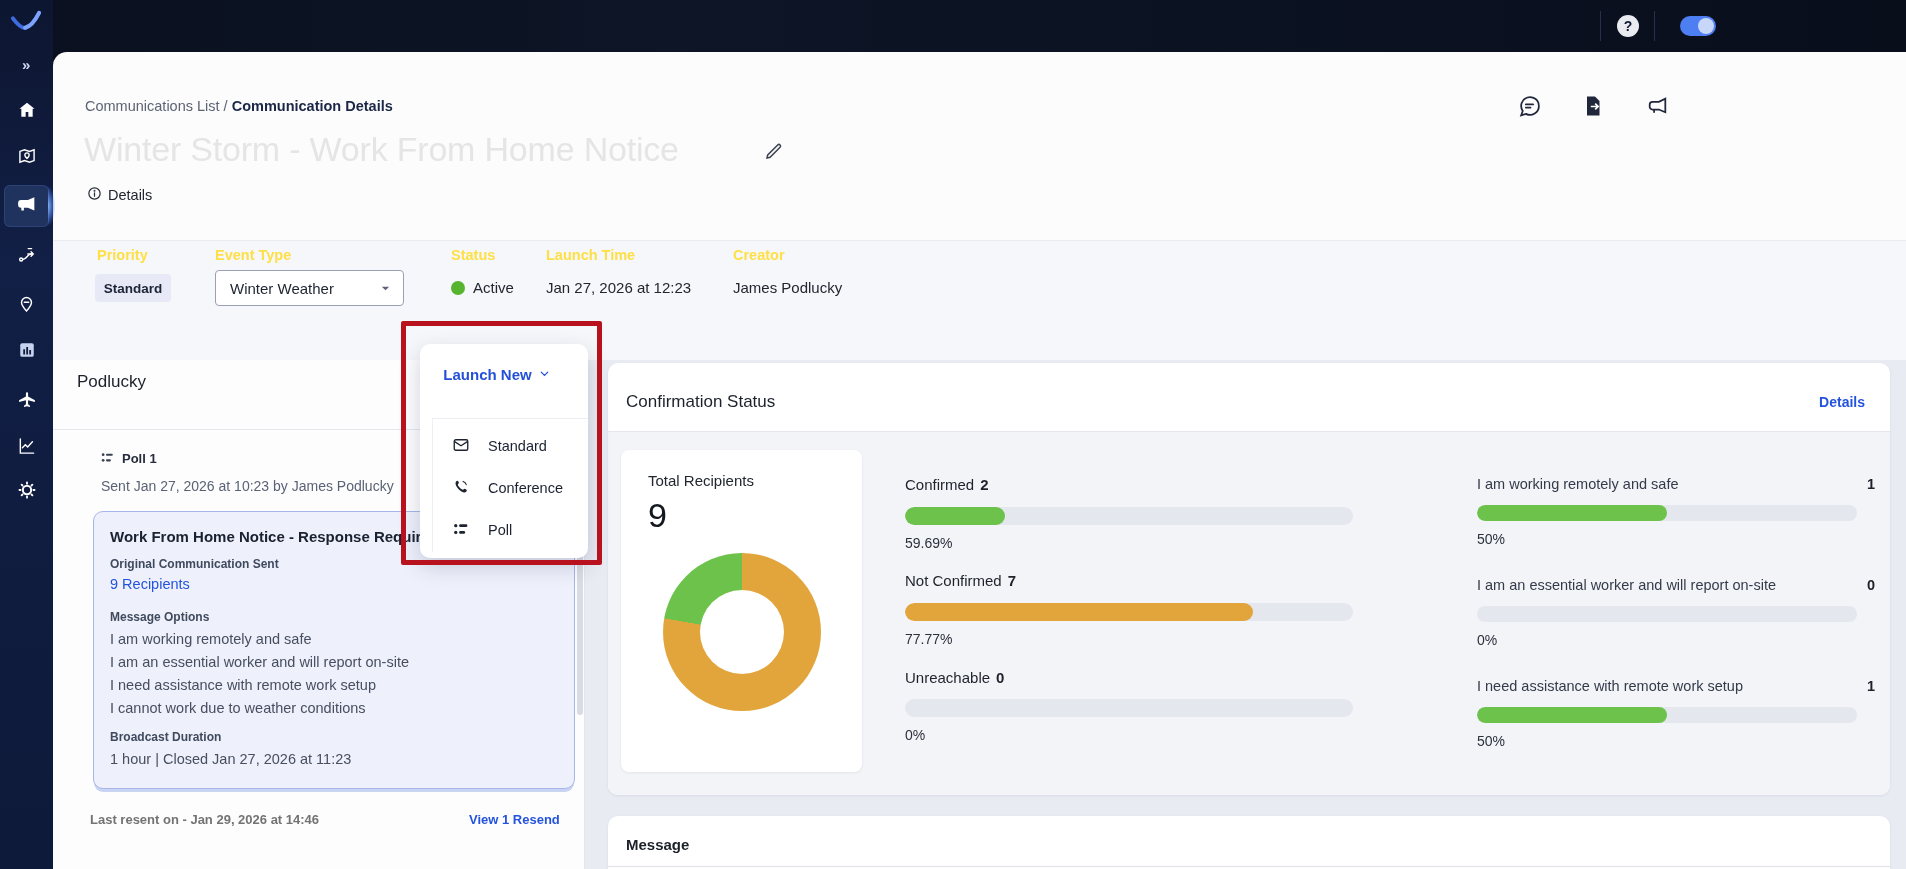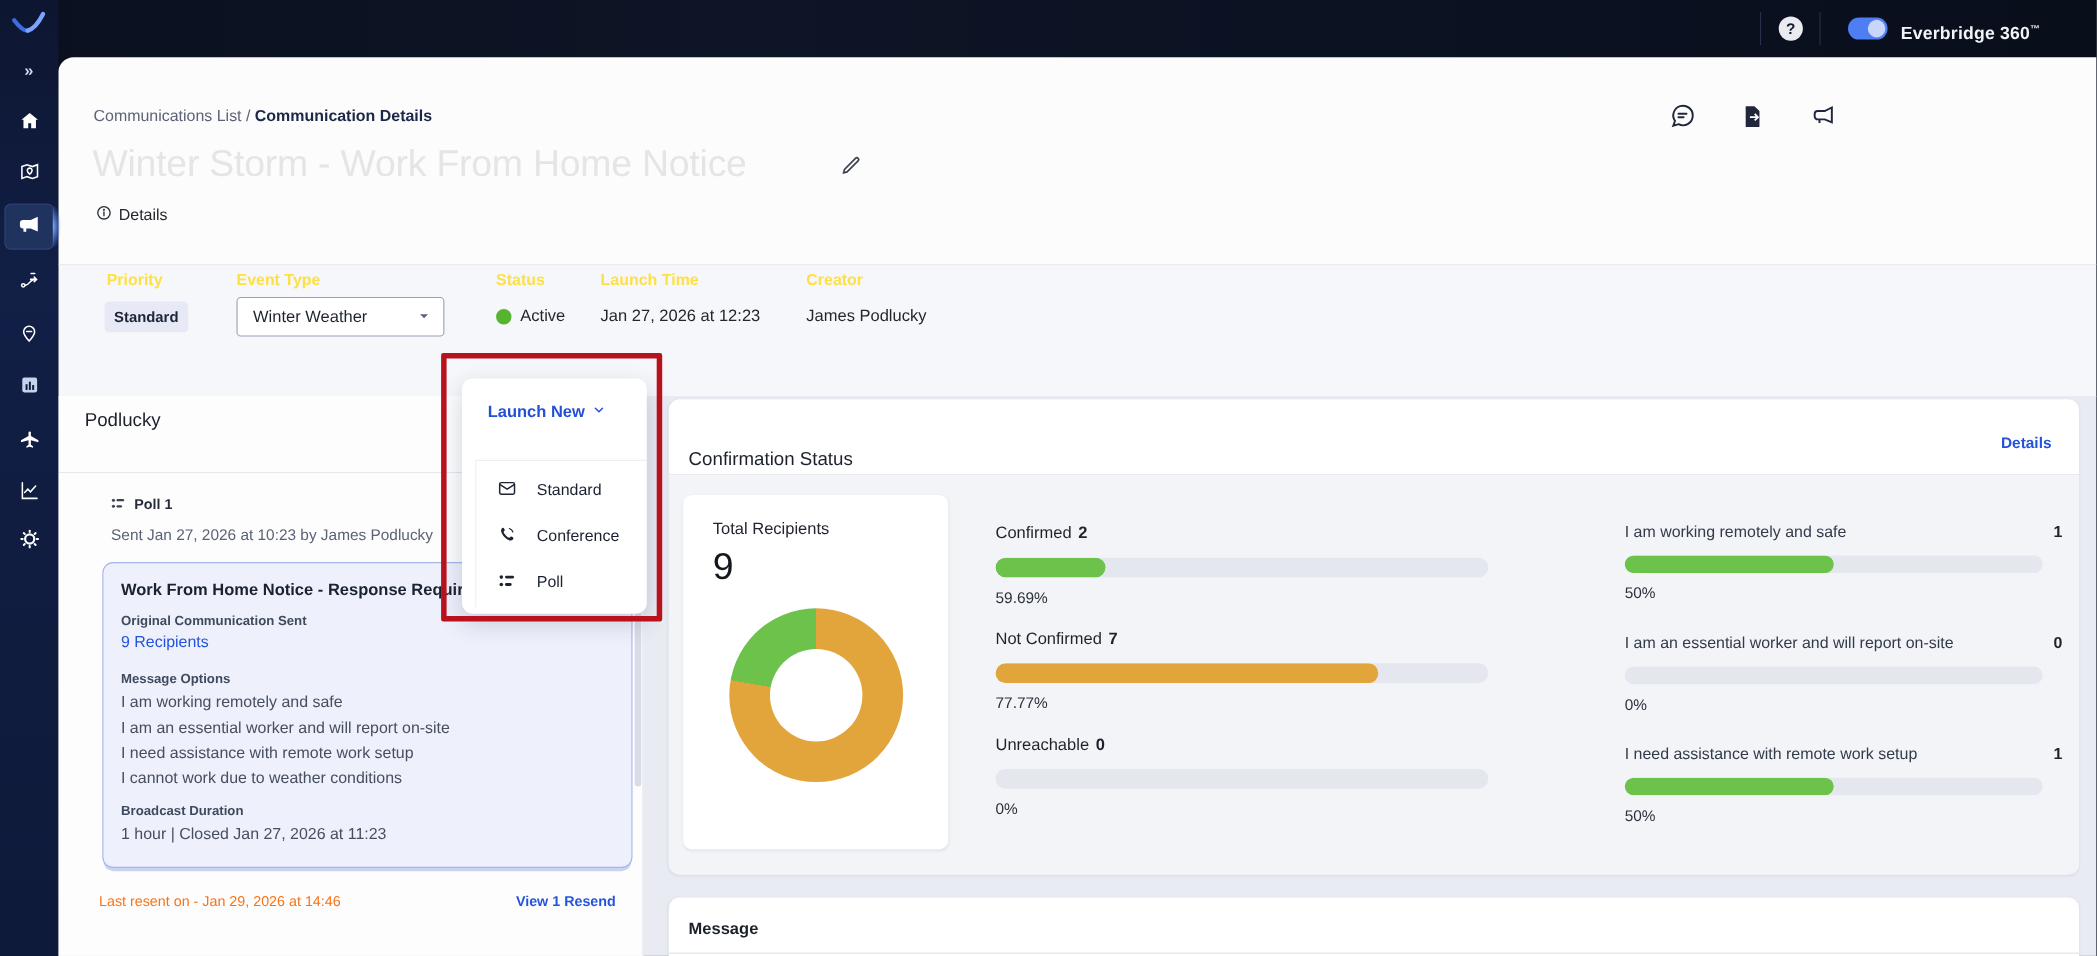--- a/index.html
+++ b/index.html
@@ -78,21 +78,20 @@
 
 <div id="stage">
 
   <div class="abs topbar">
     <div class="abs tb-divider" style="left:1600px"></div>
     <div class="abs help-btn" style="left:1617px;top:15px">?</div>
     <div class="abs tb-divider" style="left:1654px"></div>
     <div class="abs toggle" style="left:1680px;top:16px">
       <div class="knob"></div>
     </div>
-    <div class="abs brand" style="left:1728px;top:0"><span>Everbridge 360</span><sup>™</sup></div>
   </div>
 
   <div class="abs sidebar">
     <div class="abs" style="left:9px;top:9px">
       <svg viewBox="0 0 36 32" width="34" height="30">
         <path d="M4 10 C10 18 14 21 18 20" stroke="#3d6ce0" stroke-width="4.2" fill="none" stroke-linecap="round"></path>
         <path d="M32 4 C27 14 22 19 17 20" stroke="#7ca4ff" stroke-width="4.2" fill="none" stroke-linecap="round"></path>
       </svg>
     </div>
     <div class="abs expand" style="left:22px;top:56px">»</div>
@@ -249,25 +248,25 @@
   <div class="abs card-sub" style="left:110px;top:557px">Original Communication Sent</div>
   <div class="abs card-link" style="left:110px;top:576px">9 Recipients</div>
   <div class="abs card-sub" style="left:110px;top:610px">Message Options</div>
   <div class="abs card-text" style="left:110px;top:628px">I am working remotely and safe</div>
   <div class="abs card-text" style="left:110px;top:651px">I am an essential worker and will report on-site</div>
   <div class="abs card-text" style="left:110px;top:674px">I need assistance with remote work setup</div>
   <div class="abs card-text" style="left:110px;top:697px">I cannot work due to weather conditions</div>
   <div class="abs card-sub" style="left:110px;top:730px">Broadcast Duration</div>
   <div class="abs card-text" style="left:110px;top:748px">1 hour | Closed Jan 27, 2026 at 11:23</div>
 
-  <div class="abs" style="left:90px;top:812px;font-size:13px;font-weight:normal;color:#f97316">Last resent on - Jan 29, 2026 at 14:46</div>
+  <div class="abs" style="left:90px;top:812px;font-size:13px;font-weight:bold;color:#737373">Last resent on - Jan 29, 2026 at 14:46</div>
   <div class="abs blue-link" style="left:469px;top:812px;font-size:13px">View 1 Resend</div>
 
   <div class="abs panel conf-panel"></div>
-  <div class="abs sect-title" style="left:626px;top:408px">Confirmation Status</div>
+  <div class="abs sect-title" style="left:626px;top:392px">Confirmation Status</div>
   <div class="abs blue-link" style="left:1790px;top:394px;width:75px;font-size:14px;text-align:right">Details</div>
   <div class="abs hairline" style="left:608px;top:431px;width:1282px"></div>
   <div class="abs conf-content"></div>
 
   <div class="abs total-card"></div>
   <div class="abs" style="left:648px;top:472px;font-size:15px;color:#21262f">Total Recipients</div>
   <div class="abs" style="left:648px;top:496px;font-size:34px;color:#14181e">9</div>
   <div class="abs donut" style="left: 663px; top: 553px; background: conic-gradient(rgb(226, 165, 59) 0deg, rgb(226, 165, 59) 279.972deg, rgb(108, 194, 74) 279.972deg, rgb(108, 194, 74) 360deg);">
     <div class="hole"></div>
   </div>

